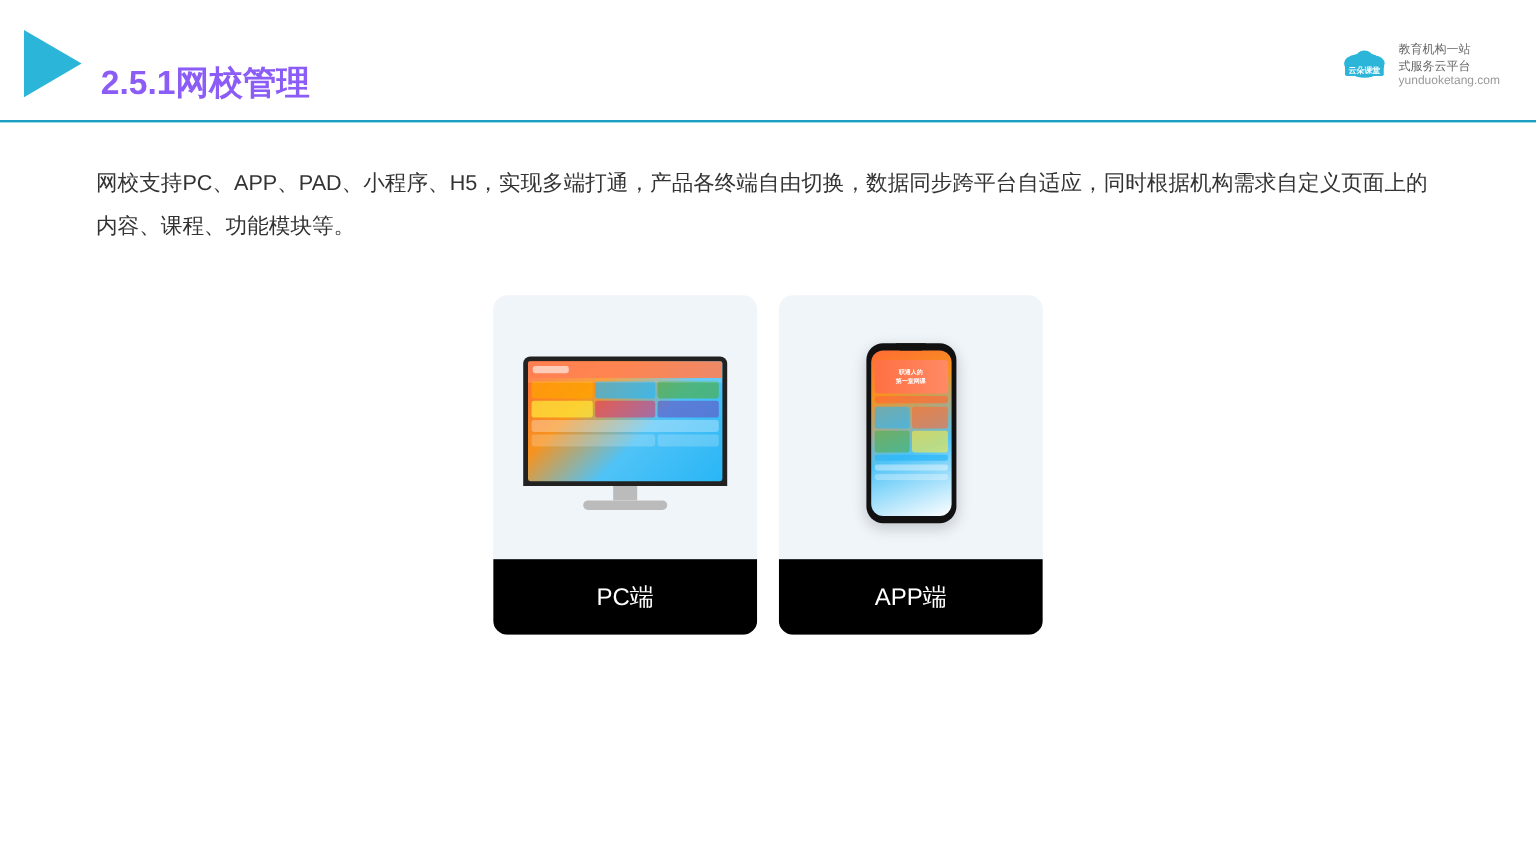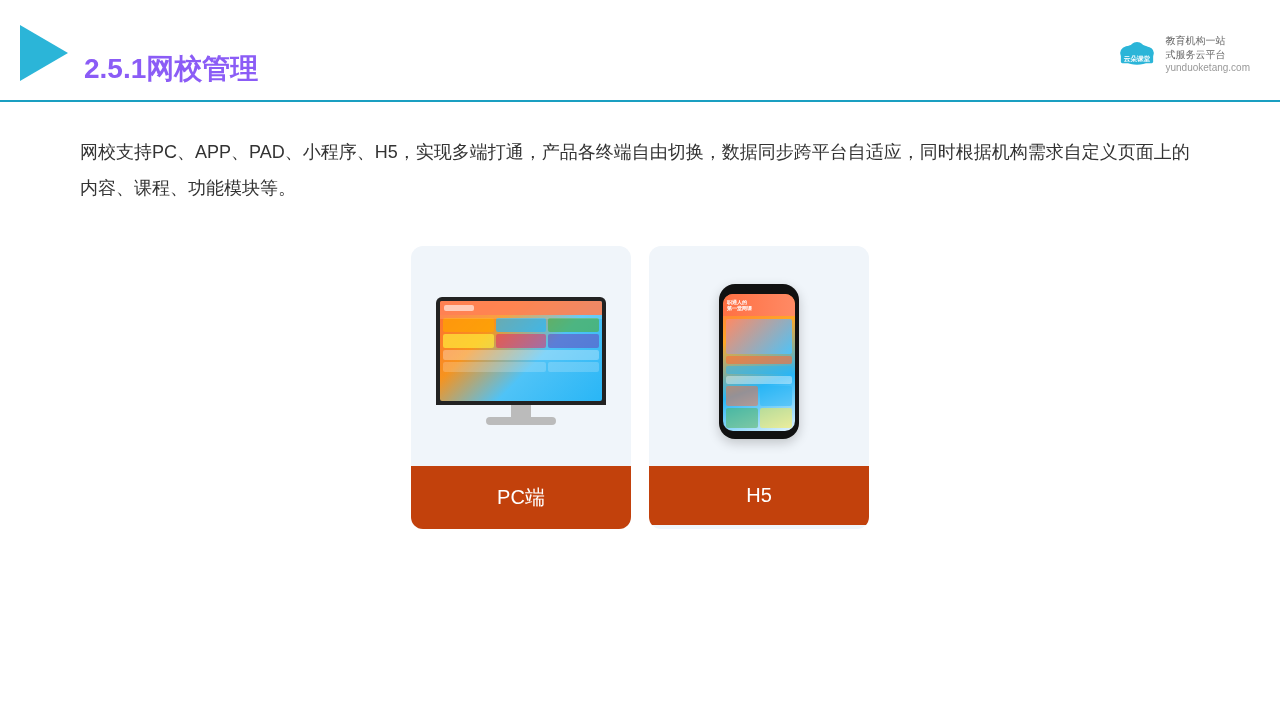--- a/index.html
+++ b/index.html
@@ -96,21 +96,21 @@
       width: 100%;
       height: 220px;
       display: flex;
       align-items: center;
       justify-content: center;
       padding: 20px 10px 10px 10px;
     }
 
     .card-label {
       width: 100%;
-      background: #c2410c;
+      background: #000000;
       color: white;
       font-size: 20px;
       text-align: center;
       padding: 18px 0;
       font-weight: 500;
     }
 
     
     .pc-monitor {
       width: 170px;
@@ -369,42 +369,44 @@
             </div>
           </div>
         </div>
         <div class="monitor-neck"></div>
         <div class="monitor-base"></div>
       </div>
     </div>
     <div class="card-label">PC端</div>
   </div>
 
-
-
-
   <div class="card">
     <div class="card-image-area">
-      <div class="phone-small">
-        <div class="phone-small-notch"></div>
-        <div class="phone-small-screen">
-          <div class="ps-header">
-            <span class="ps-header-text">职通人的<br>第一堂网课</span>
-          </div>
-          <div class="ps-content">
-            <div class="ps-img" style="background:linear-gradient(135deg, #ff8a65, #4fc3f7);"></div>
-            <div class="ps-row" style="background:rgba(255,107,53,0.6);"></div>
-            <div class="ps-row" style="background:rgba(41,182,246,0.5);"></div>
-            <div class="ps-row" style="background:rgba(255,255,255,0.4);"></div>
-            <div class="ps-grid">
-              <div class="ps-grid-item" style="background:rgba(255,107,53,0.5);"></div>
-              <div class="ps-grid-item" style="background:rgba(41,182,246,0.5);"></div>
-              <div class="ps-grid-item" style="background:rgba(76,175,80,0.5);"></div>
-              <div class="ps-grid-item" style="background:rgba(255,235,59,0.5);"></div>
+      <div class="phone-mockup">
+        <div class="phone-notch"></div>
+        <div class="phone-screen">
+          <div class="phone-screen-inner">
+            <div style="width:100%; height:28px; background:linear-gradient(90deg,#ff7043,#ff8a65); border-radius:3px; display:flex; align-items:center; justify-content:center; margin-bottom:2px;">
+              <span style="font-size:5px; color:white; font-weight:bold; text-align:center;">职通人的<br>第一堂网课</span>
+            </div>
+            <div class="phone-row orange"></div>
+            <div style="display:grid; grid-template-columns:1fr 1fr; gap:2px; margin-top:2px;">
+              <div style="height:18px; background:rgba(41,182,246,0.6); border-radius:2px;"></div>
+              <div style="height:18px; background:rgba(255,107,53,0.6); border-radius:2px;"></div>
+              <div style="height:18px; background:rgba(76,175,80,0.6); border-radius:2px;"></div>
+              <div style="height:18px; background:rgba(255,235,59,0.6); border-radius:2px;"></div>
+            </div>
+            <div style="margin-top:2px;">
+              <div class="phone-row blue" style="height:5px;"></div>
+              <div class="phone-row" style="height:5px; background:rgba(255,255,255,0.4);"></div>
+              <div class="phone-row" style="height:5px; background:rgba(255,255,255,0.3);"></div>
             </div>
           </div>
         </div>
       </div>
     </div>
-    <div class="card-label">H5</div>
+    <div class="card-label">APP端</div>
   </div>
 
+
+
+
 </div>
 
 </body></html>

